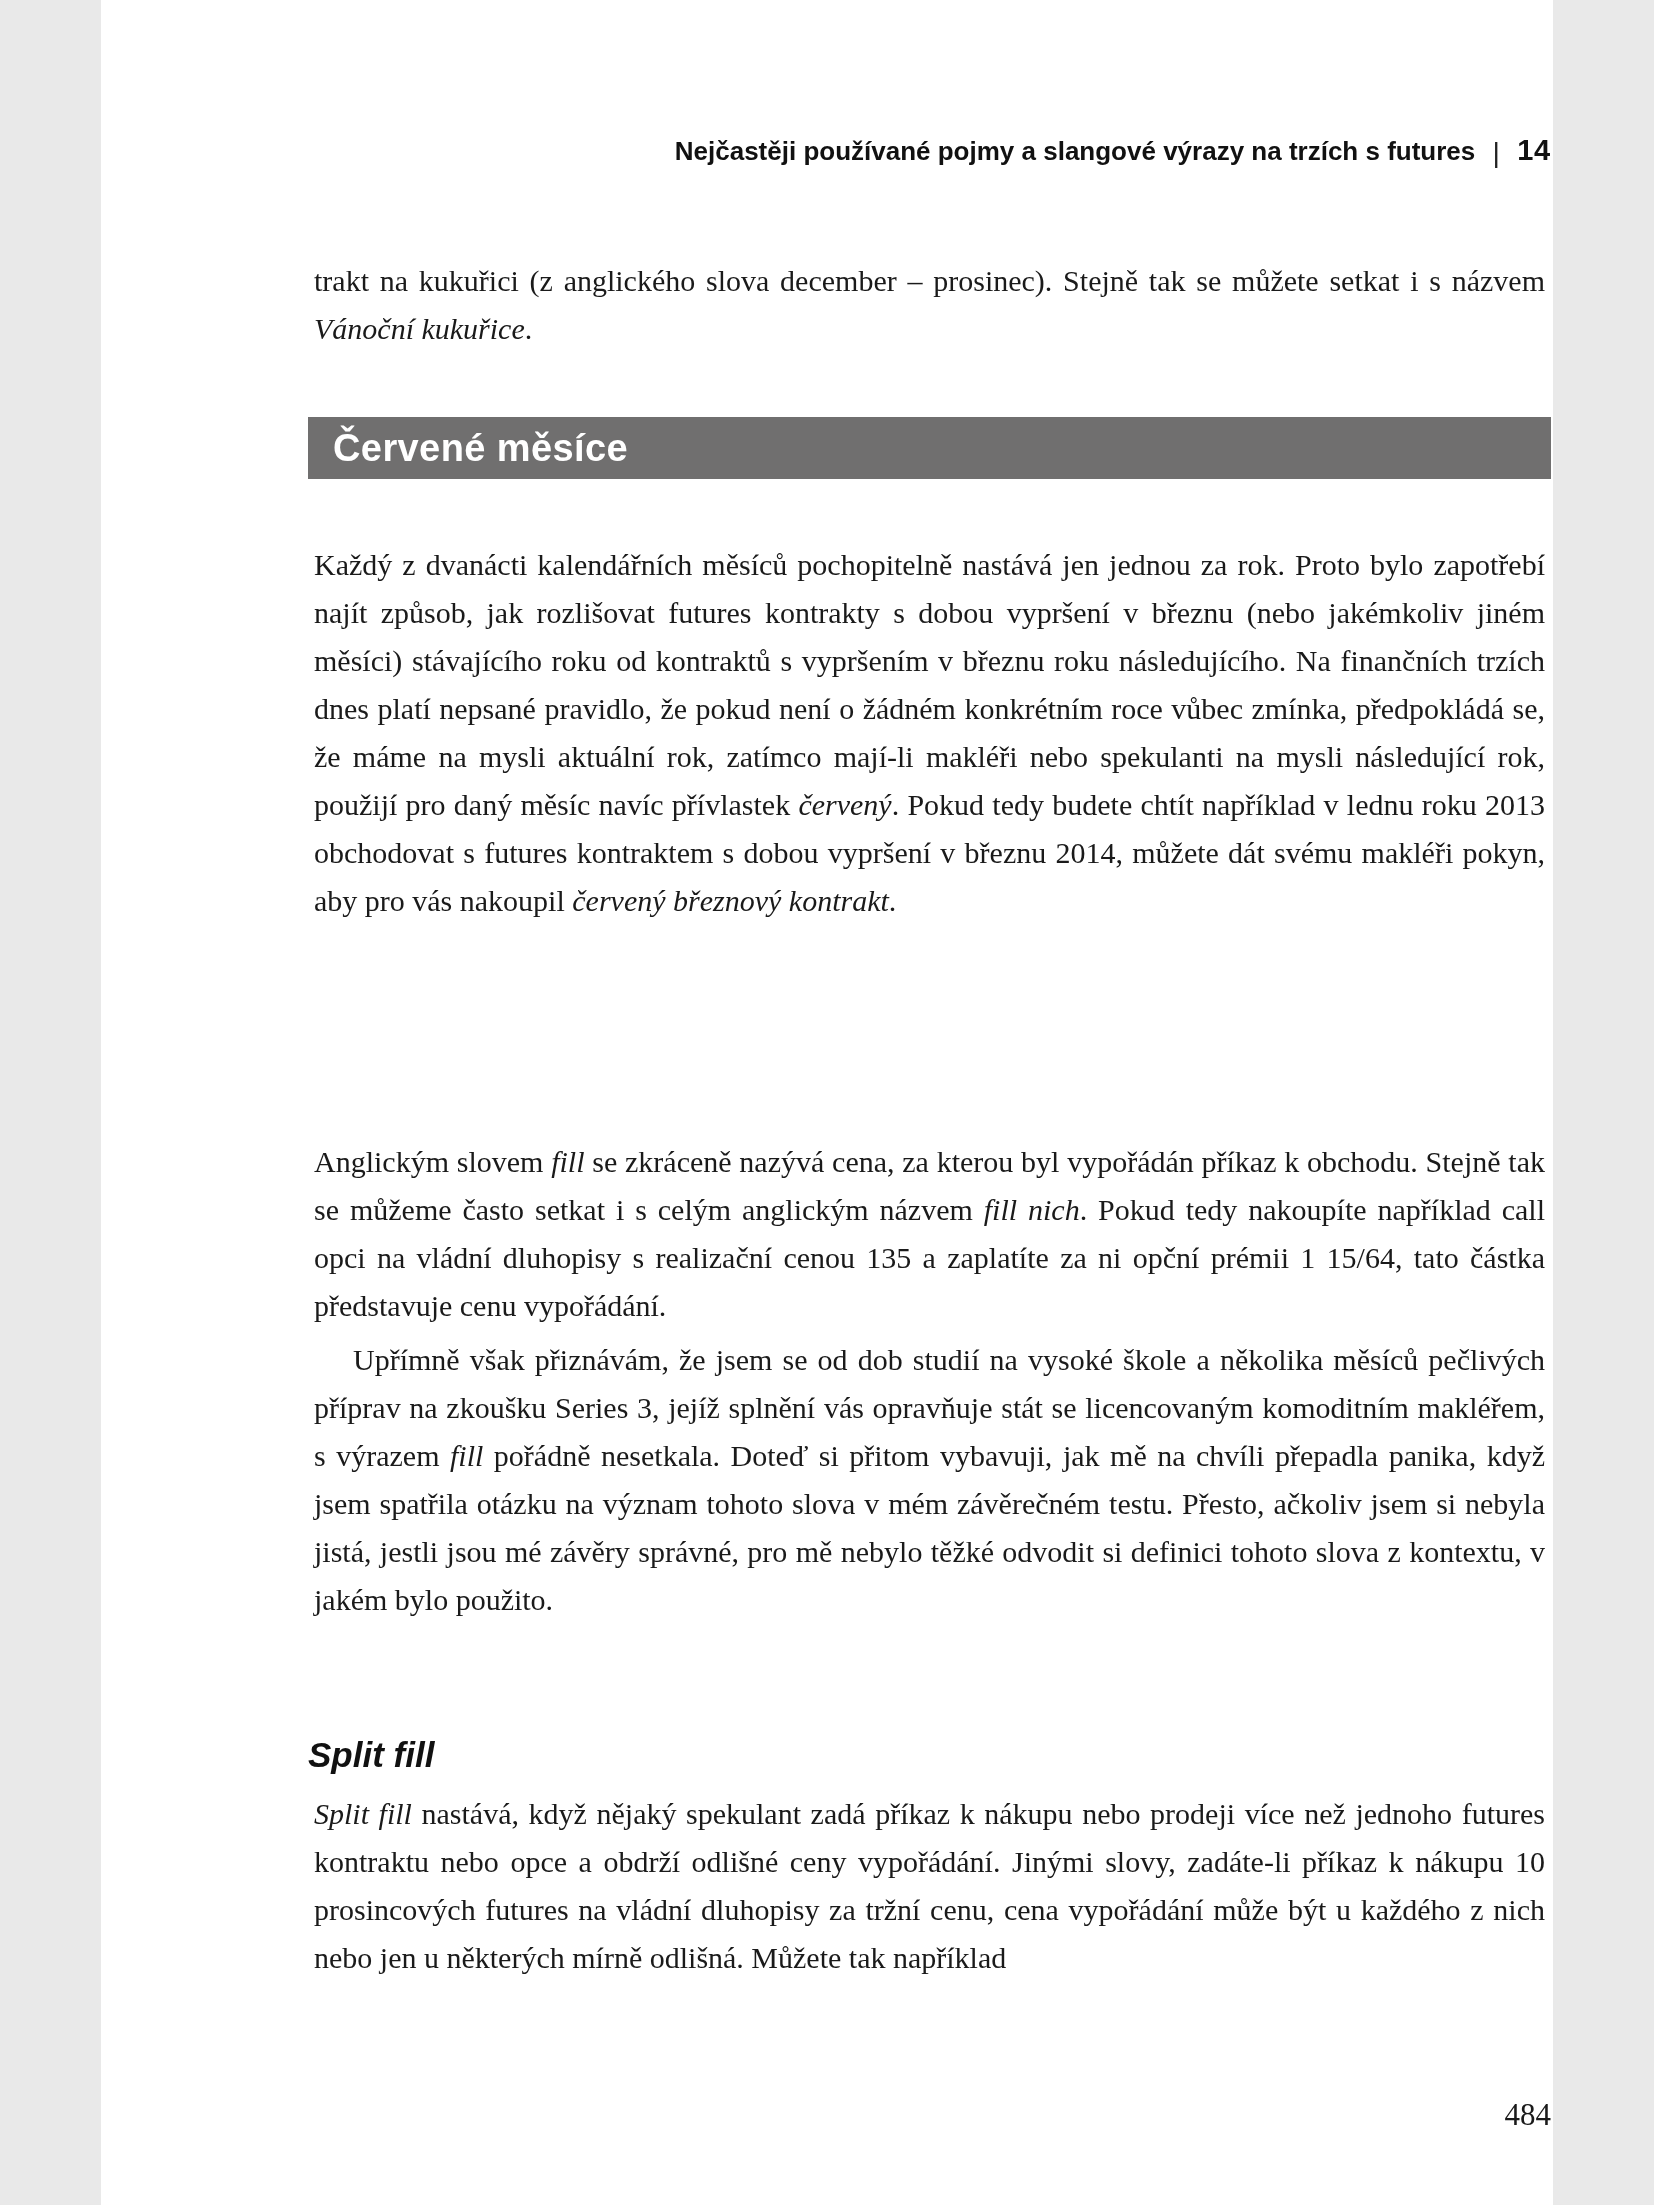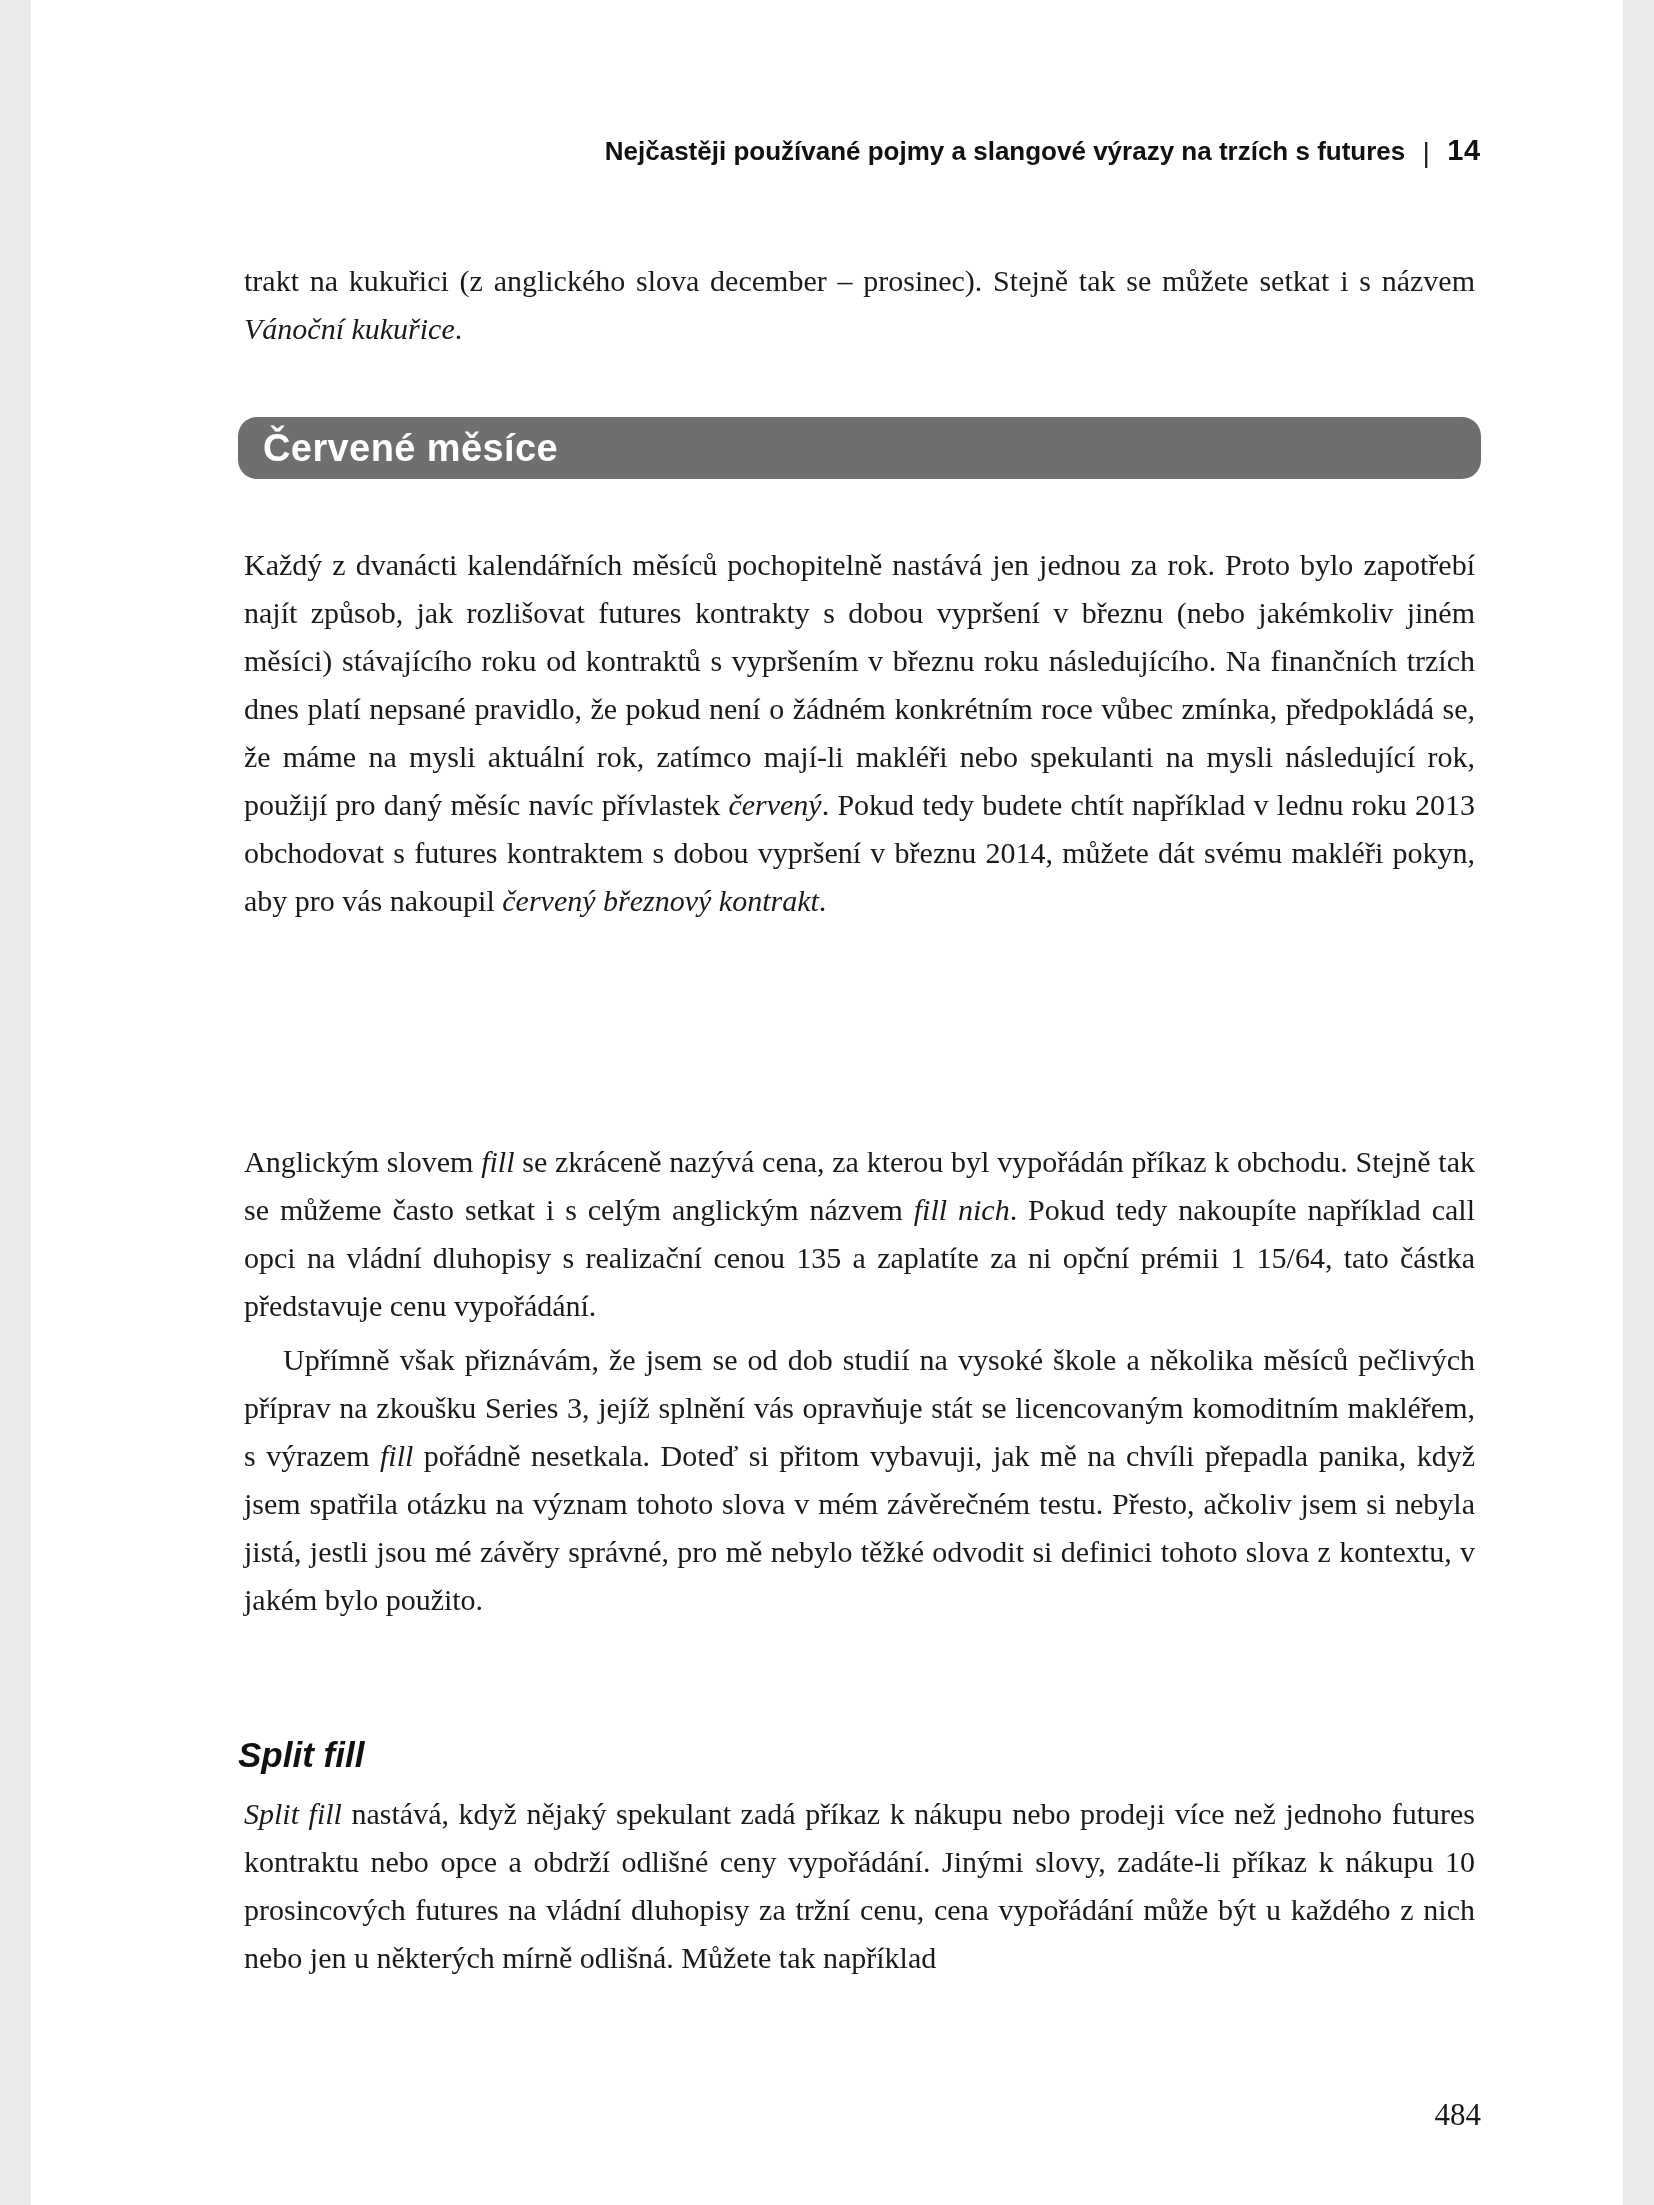--- a/index.html
+++ b/index.html
@@ -1,19 +1,19 @@
 <!DOCTYPE html>
 <html style="font-size:13.4px"><head>
 <meta charset="utf-8">
 <style>
   * { box-sizing: border-box; }
   html, body { margin: 0; padding: 0; background: #e9e9e9; }
   .page {
     position: relative;
-    width: 1592px;
+    width: 1452px;
     height: 2205px;
     background: #ffffff;
     font-family: "Liberation Serif", serif;
     color: #1a1a1a;
     overflow: hidden;
     margin: 0 auto;
   }
   .abs { position: absolute; left: 207px; width: 1243px; }
 
   .header-line {
@@ -36,21 +36,20 @@
   }
   p.body + p.body { margin-top: 0; }
   .indent { text-indent: 39px; }
 
   .section-bar {
     height: 62px;
     background: #706f6f;
     display: flex;
     align-items: center;
     padding-left: 25px;
-    border-radius: 19px;
   }
   .section-bar h2 {
     margin: 0;
     font-family: "Liberation Sans", sans-serif;
     font-weight: bold;
     font-size: 38px;
     color: #ffffff;
     letter-spacing: 0.4px;
   }
 

